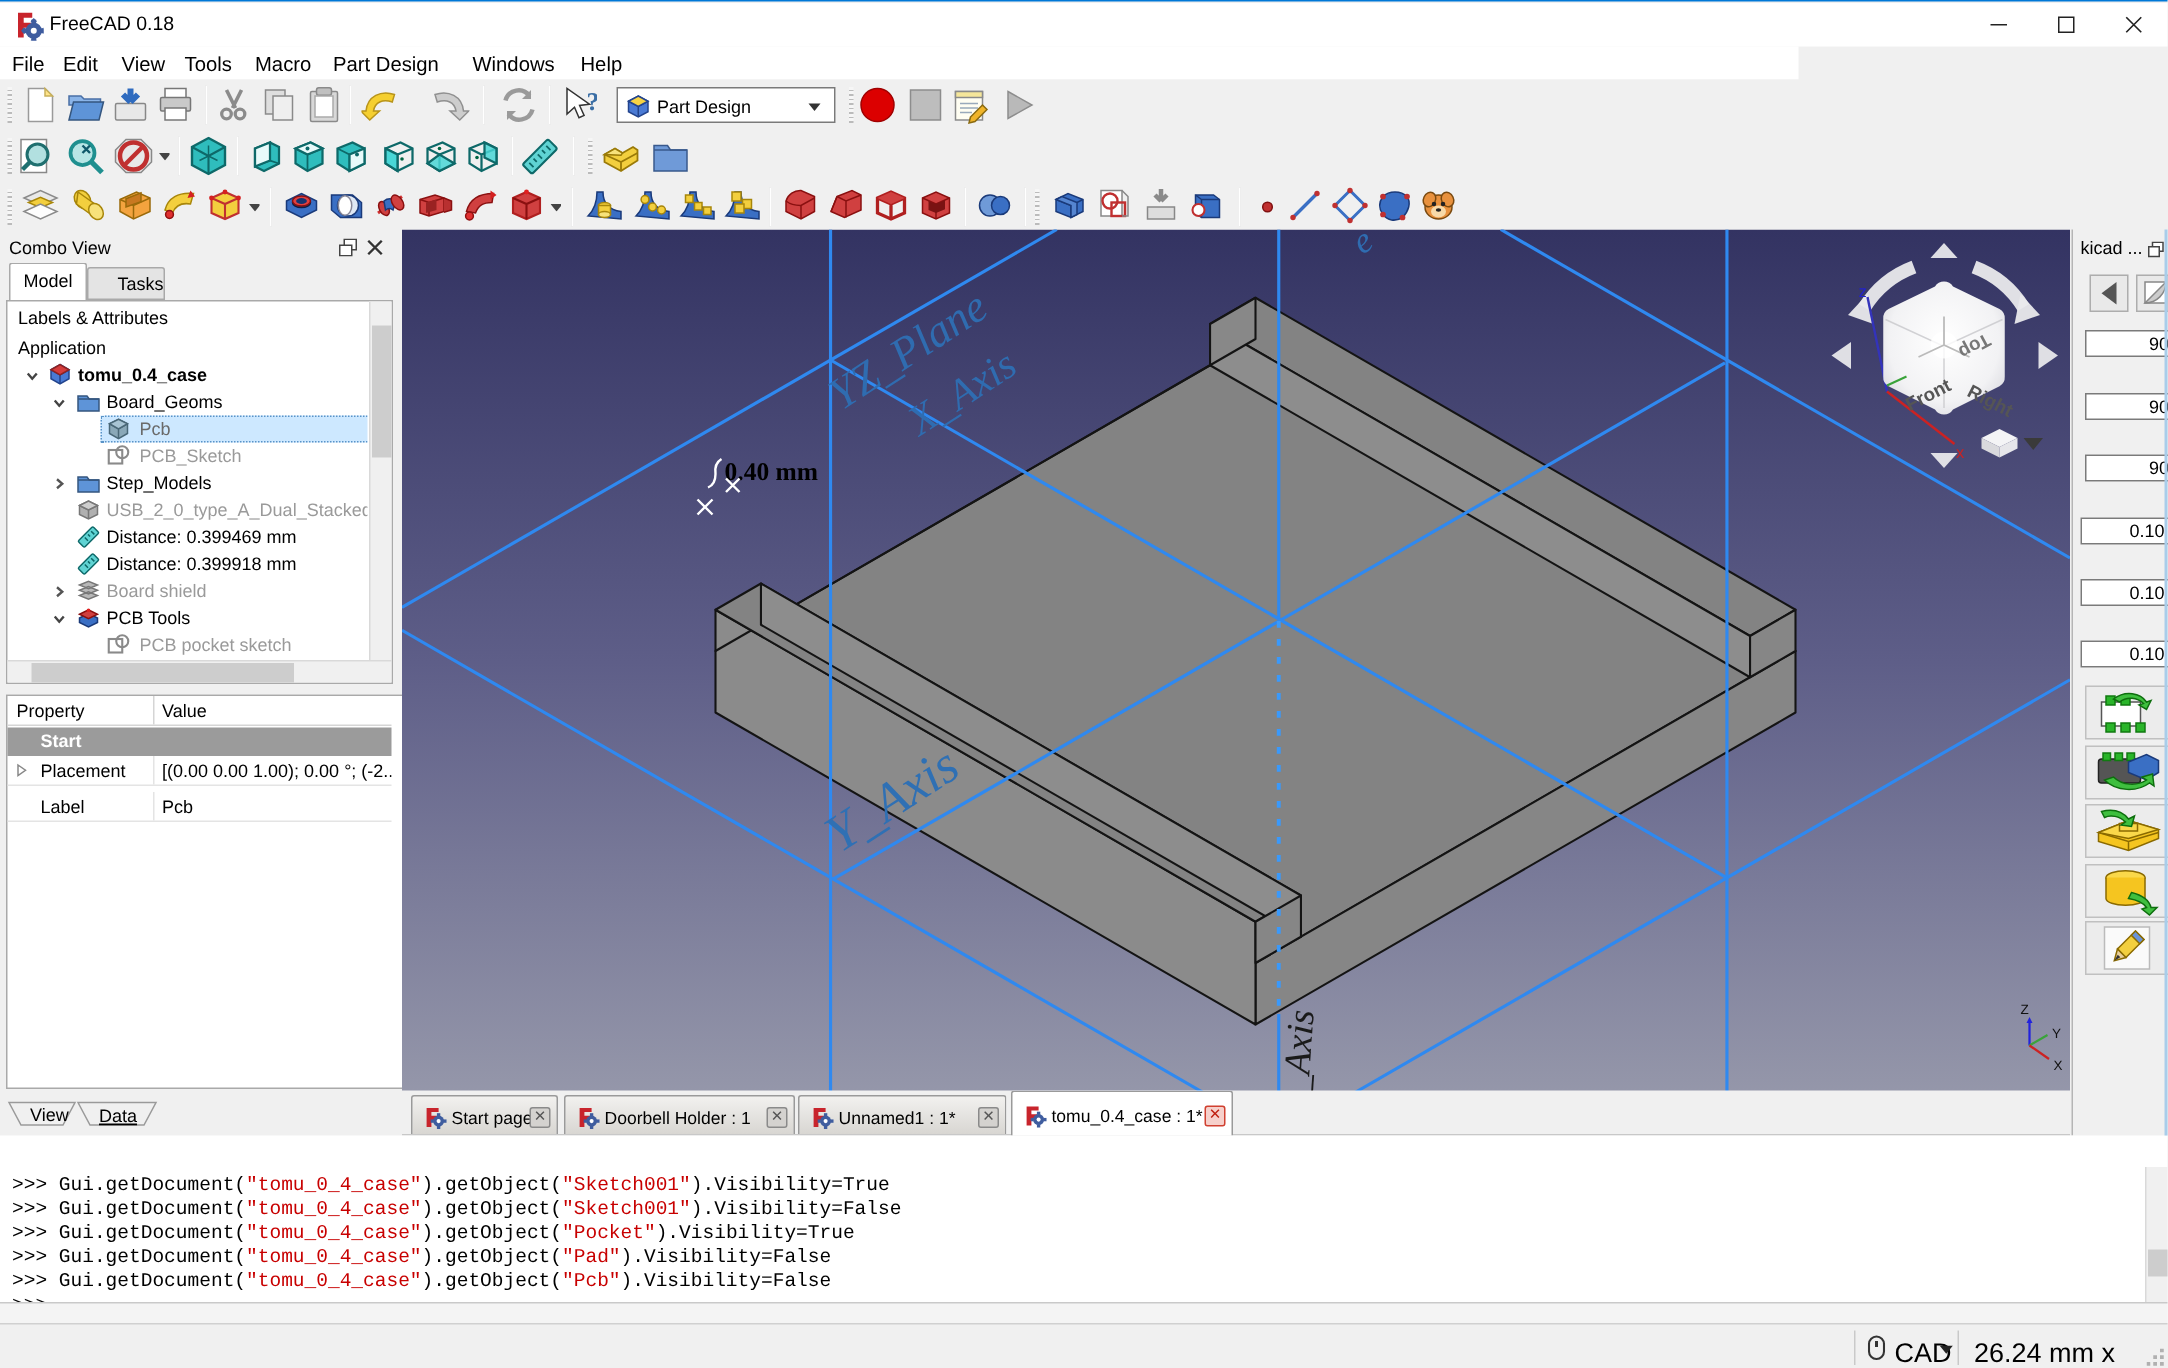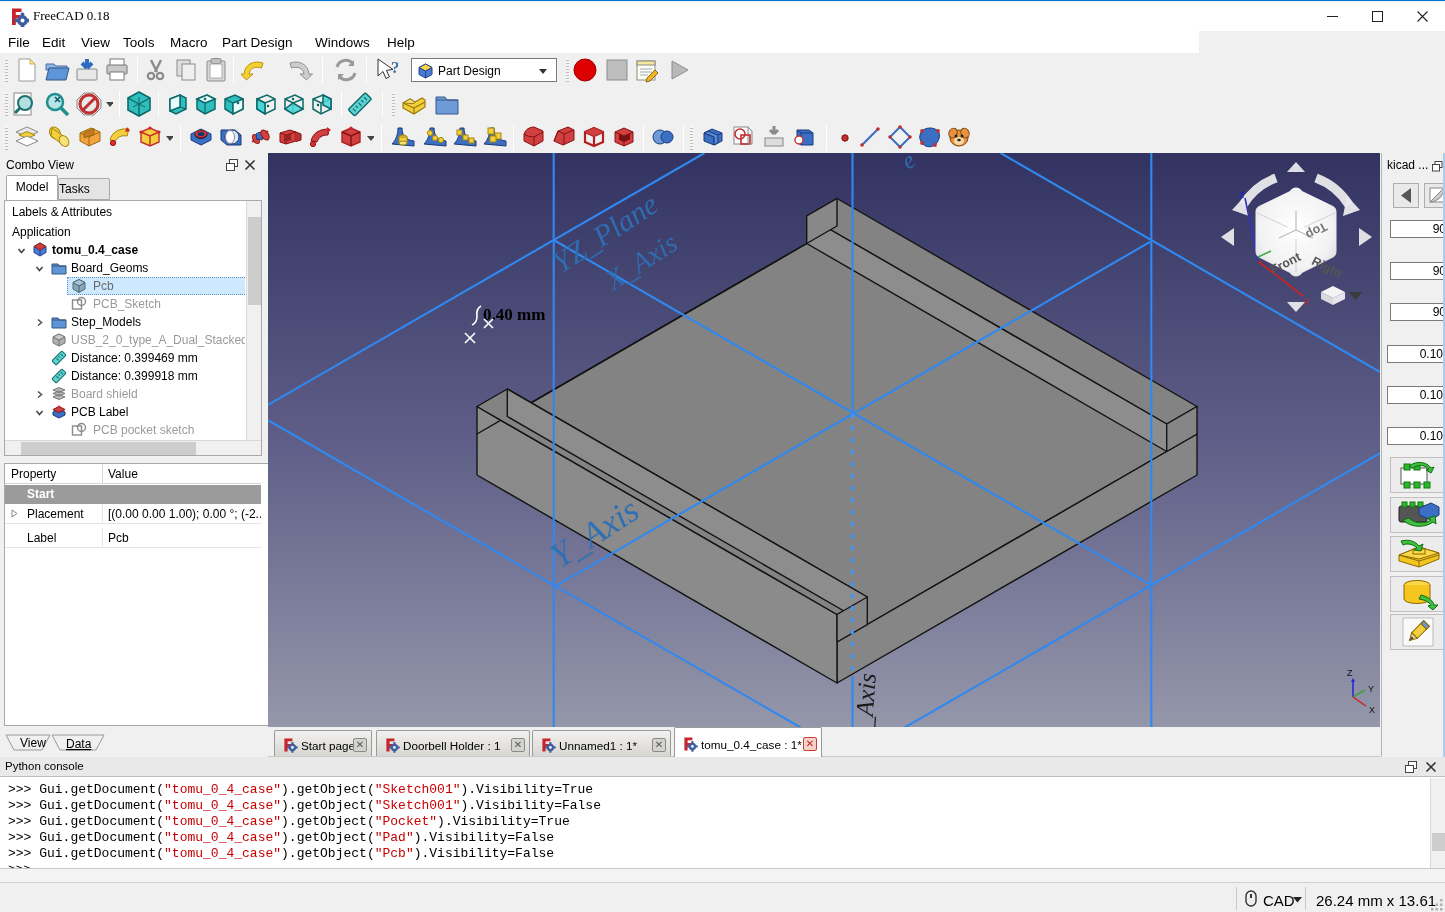--- a/index.html
+++ b/index.html
@@ -1,20 +1,20 @@
 <!DOCTYPE html>
 <html><head>
 <meta charset="utf-8">
 <style>
 *{margin:0;padding:0;box-sizing:border-box;}
 html,body{width:1445px;height:912px;overflow:hidden;font-family:"Liberation Sans",sans-serif;background:#f0f0f0;}
 #win{position:absolute;left:0;top:0;width:1445px;height:912px;border-top:1px solid #0078d7;}
 #rightedge{position:absolute;right:0;top:152px;width:2px;height:604px;background:#a9cdea;z-index:50;}
 
-#titlebar{position:absolute;left:0;top:1px;width:1445px;height:29px;background:#ffffff;font-family:Liberation Serif, serif;}
+#titlebar{position:absolute;left:0;top:1px;width:1445px;height:29px;background:#ffffff;}
 #titlebar .ttl{position:absolute;left:33px;top:6px;font-size:13px;color:#000;}
 #winbtns{position:absolute;right:0;top:0;height:29px;}
 .wb{position:absolute;top:0;width:45px;height:29px;color:#111;}
 
 #menubar{position:absolute;left:0;top:30px;width:1199px;height:22px;background:#ffffff;font-size:13.5px;color:#000;}
 #menubar span{position:absolute;top:4px;}
 
 #tb1{position:absolute;left:0;top:52px;width:1445px;height:34px;background:#f0f0f0;}
 #tb2{position:absolute;left:0;top:86px;width:1445px;height:34px;background:#f0f0f0;}
 #tb3{position:absolute;left:0;top:120px;width:1445px;height:32px;background:#f0f0f0;}
@@ -26,21 +26,21 @@
 
 #combo{position:absolute;left:411px;top:5px;width:146px;height:24px;background:#fff;border:1px solid #7a7a7a;font-size:12px;}
 #combo .cico{position:absolute;left:5px;top:4px;}
 #combo .ctext{position:absolute;left:26px;top:5px;}
 #combo .carr{position:absolute;right:9px;top:10px;width:0;height:0;border:4px solid transparent;border-top:5px solid #333;}
 
 #leftpanel{position:absolute;left:0;top:152px;width:266px;height:604px;background:#f0f0f0;}
 #cvtitle{position:absolute;left:2px;top:2px;width:262px;height:20px;font-size:12px;color:#000;}
 #cvtitle .t{position:absolute;left:4px;top:3px;}
 #tabModel{position:absolute;left:6px;top:22px;width:52px;height:25px;background:#fff;border:1px solid #a9a9a9;border-bottom:none;border-radius:2px 2px 0 0;font-size:12px;text-align:center;padding-top:4px;z-index:2;}
-#tabTasks{position:absolute;left:58px;top:25px;width:52px;height:22px;background:#e4e4e4;border:1px solid #a9a9a9;border-radius:2px 2px 0 0;font-size:12px;text-align:left;padding-top:3px;}
+#tabTasks{position:absolute;left:58px;top:25px;width:52px;height:22px;background:#e4e4e4;border:1px solid #a9a9a9;border-radius:2px 2px 0 0;font-size:12px;text-align:right;padding-top:3px;}
 #treebox{position:absolute;left:4px;top:47px;width:258px;height:256px;background:#fff;border:1px solid #a9a9a9;}
 #tree{position:absolute;left:0;top:0;width:240px;height:390px;overflow:hidden;font-size:12px;color:#000;}
 .trow{position:absolute;left:0;height:18px;width:240px;}
 .trow .lbl{position:absolute;top:2px;}
 .gray{color:#9a9a9a;}
 .texp{position:absolute;top:5px;width:9px;height:9px;}
 
 .vsb{position:absolute;background:#f0f0f0;}
 .sbthumb{position:absolute;background:#cdcdcd;}
 .sbarr{position:absolute;width:0;height:0;}
@@ -64,21 +64,21 @@
 .mtab .ttext{position:absolute;left:26px;top:8px;white-space:nowrap;font-size:11.7px;}
 .mtab .tclose{position:absolute;right:4px;top:7px;width:14px;height:14px;border:1px solid #8a8a8a;border-radius:2px;background:#d4d2cf;color:#555;font-size:10px;text-align:center;line-height:12px;}
 
 #pyc{position:absolute;left:0;top:756px;width:1445px;height:125px;background:#fff;}
 #pychdr{position:absolute;left:0;top:0;width:1445px;height:20px;background:#e9e9e9;border-bottom:1px solid #bdbdbd;font-size:11.5px;color:#000;}
 #pybody{position:absolute;left:0;top:21px;width:1430px;height:89px;background:#fff;font-family:"Liberation Mono",monospace;font-size:13px;white-space:pre;}
 .pyline{position:absolute;left:8px;height:16px;}
 .pys{color:#c80000;}
 #pyinput{position:absolute;left:0;top:111px;width:1445px;height:14px;background:#f4f4f4;border-top:1px solid #c9c9c9;}
 
-#statusbar{position:absolute;left:0;top:881px;width:1445px;height:31px;background:#f0f0f0;border-top:1px solid #d0d0d0;font-size:15px;color:#000;}
+#statusbar{position:absolute;left:0;top:881px;width:1445px;height:31px;background:#f0f0f0;border-top:1px solid #d0d0d0;font-size:18px;color:#000;}
 </style>
 </head>
 <body>
 <div id="win">
 <div id="titlebar">
  <svg style="position:absolute;left:9px;top:5px" width="20" height="20" viewBox="0 0 20 20">
   <path d="M3 1.5 h9.5 v3.4 h-5.7 v3.2 h4.8 v3.4 h-4.8 V18 H3 Z" fill="#c8242c"></path>
   <g transform="translate(13.5,13.5)">
           <circle r="5.4" fill="#3f5d9f"></circle>
           <circle r="2" fill="#fff"></circle>
@@ -565,21 +565,21 @@
           </div>
    <div class="trow" style="top:202px">
             <svg class="texp" style="left:30px">
               <path d="M1.5 3 L4.5 6.5 L7.5 3" fill="none" stroke="#444" stroke-width="1.6"></path>
             </svg>
      <svg style="position:absolute;left:46px;top:1px" width="16" height="16">
               <path d="M2 8 L8 5 l6 3 v3 L8 14 L2 11 Z" fill="#3a6fc4" stroke="#1a3a7a"></path>
               <path d="M2 5.5 L8 2.5 l6 3 L8 8.5 Z" fill="#d04040" stroke="#8a1010"></path>
               <circle cx="8" cy="2.8" r="1.2" fill="#e02020"></circle>
             </svg>
-     <span class="lbl" style="left:66px">PCB Label</span>
+     <span class="lbl" style="left:66px">PCB Tools</span>
           </div>
    <div class="trow" style="top:220px">
             <svg style="position:absolute;left:66px;top:1px" width="16" height="16">
               <rect x="1.5" y="4" width="9" height="9" fill="none" stroke="#8a8a8a" stroke-width="1.4"></rect>
               <circle cx="10.5" cy="5.5" r="4" fill="none" stroke="#8a8a8a" stroke-width="1.4"></circle>
             </svg>
      <span class="lbl gray" style="left:88px">PCB pocket sketch</span>
           </div>
   </div>
   <div class="vsb" style="right:0;top:0;width:15px;height:239px;border-left:1px solid #d9d9d9">
@@ -864,30 +864,20 @@
               <rect x="-6.6" y="-1.4" width="2.6" height="2.8"></rect>
               <rect x="4" y="-1.4" width="2.6" height="2.8"></rect>
             </g>
           </g>
         </svg>
         <span class="ttext" style="top:10px">tomu_0.4_case : 1*</span>
         <div class="tclose" style="top:9px;background:#f6d0cb;border-color:#d04030;color:#c02010">✕</div>
       </div>
 </div>
 <div id="pyc">
- <div id="pychdr">
-        <span style="position:absolute;left:5px;top:3px">Python console</span>
-  <svg style="position:absolute;right:28px;top:4px" width="12" height="12">
-          <rect x="3.5" y="0.5" width="8" height="7" fill="#fff" stroke="#444"></rect>
-          <rect x="0.5" y="4.5" width="8" height="7" fill="#fff" stroke="#444"></rect>
-        </svg>
-  <svg style="position:absolute;right:8px;top:4px" width="12" height="12">
-          <path d="M1.5 1.5 l9 9 M10.5 1.5 l-9 9" stroke="#333" stroke-width="1.6"></path>
-        </svg>
- </div>
  <div id="pybody">
   <div class="pyline" style="top:4px">&gt;&gt;&gt; Gui.getDocument(<span class="pys">"tomu_0_4_case"</span>).getObject(<span class="pys">"Sketch001"</span>).Visibility=True</div>
   <div class="pyline" style="top:20px">&gt;&gt;&gt; Gui.getDocument(<span class="pys">"tomu_0_4_case"</span>).getObject(<span class="pys">"Sketch001"</span>).Visibility=False</div>
   <div class="pyline" style="top:36px">&gt;&gt;&gt; Gui.getDocument(<span class="pys">"tomu_0_4_case"</span>).getObject(<span class="pys">"Pocket"</span>).Visibility=True</div>
   <div class="pyline" style="top:52px">&gt;&gt;&gt; Gui.getDocument(<span class="pys">"tomu_0_4_case"</span>).getObject(<span class="pys">"Pad"</span>).Visibility=False</div>
   <div class="pyline" style="top:68px">&gt;&gt;&gt; Gui.getDocument(<span class="pys">"tomu_0_4_case"</span>).getObject(<span class="pys">"Pcb"</span>).Visibility=False</div>
   <div class="pyline" style="top:84px">&gt;&gt;&gt;</div>
  </div>
  <div class="vsb" style="right:0;top:21px;width:15px;height:90px;border-left:1px solid #d9d9d9">
    <svg class="sbarr" style="left:4px;top:5px" width="8" height="6">

